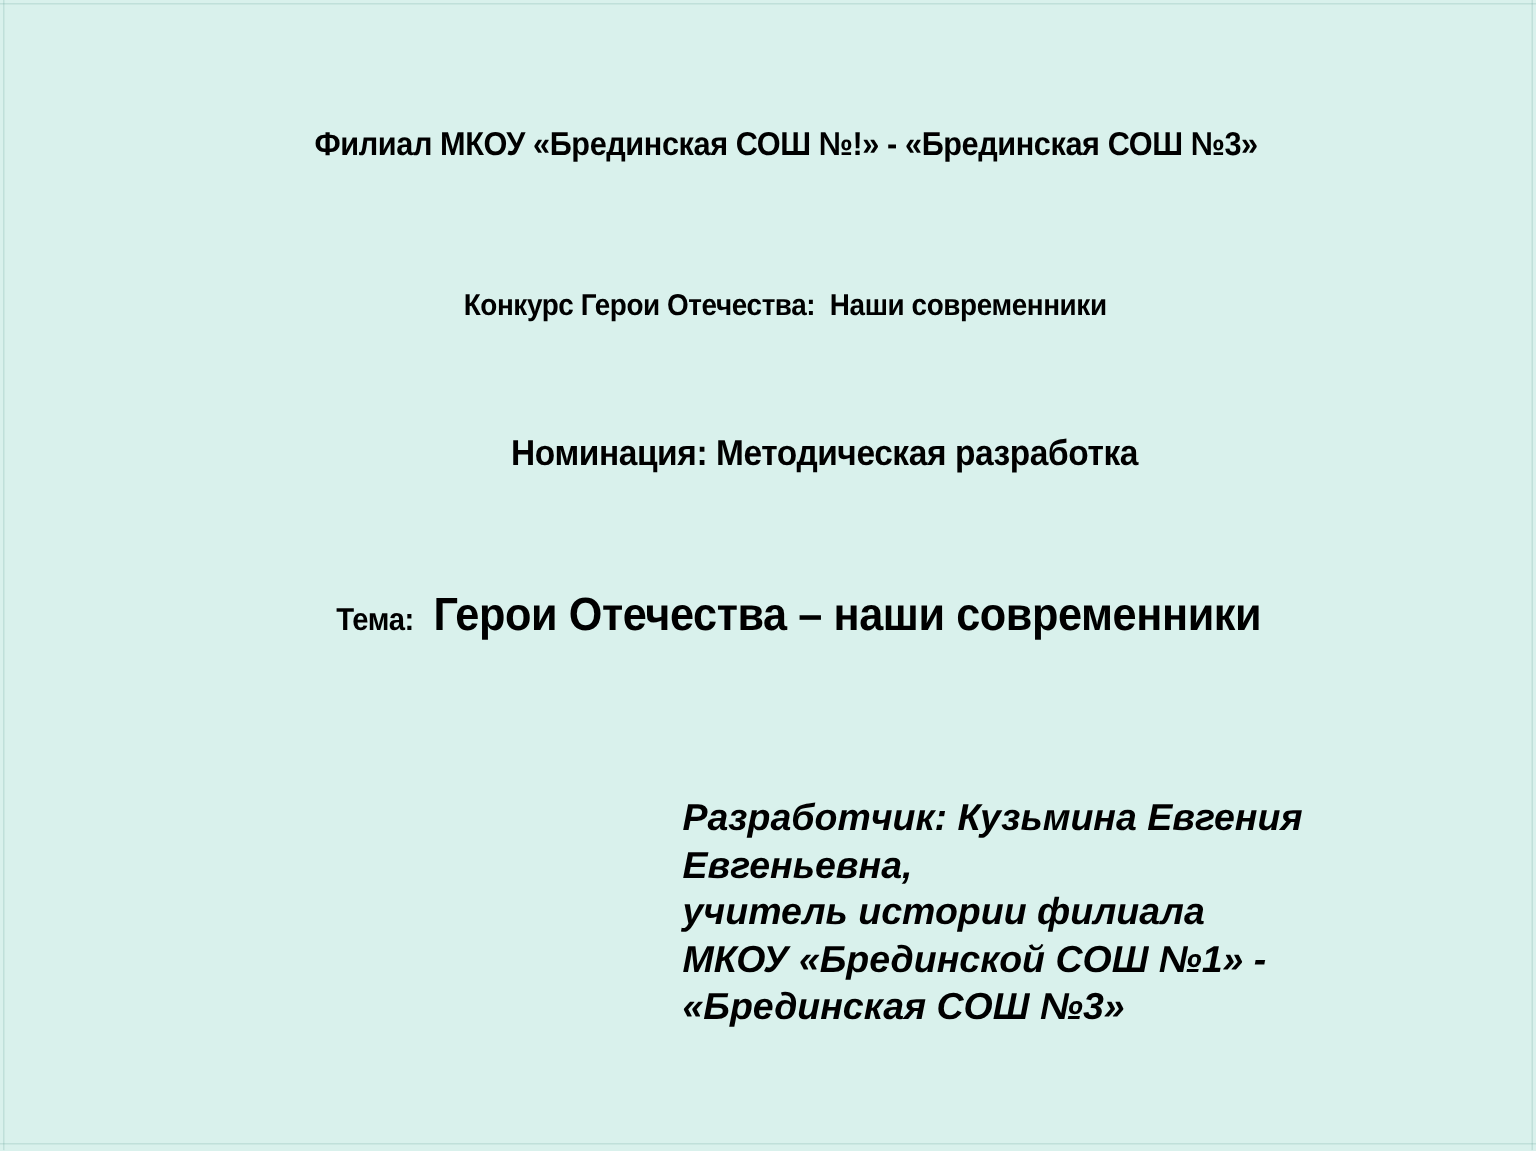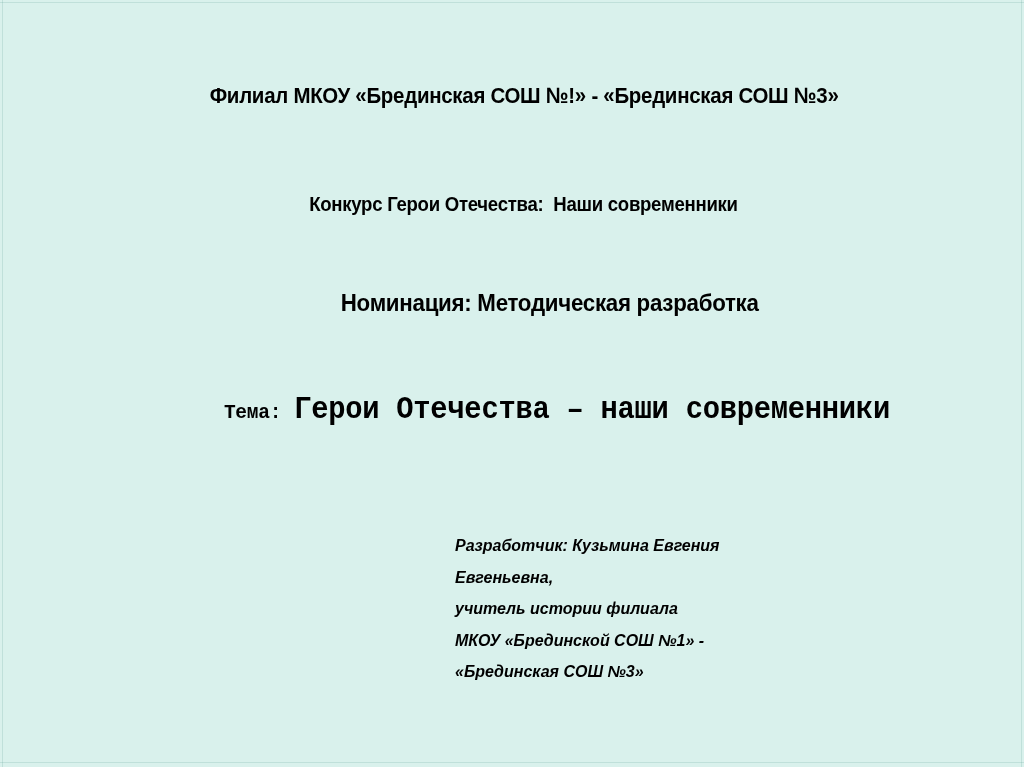--- a/index.html
+++ b/index.html
@@ -37,35 +37,35 @@
   
   .cond {
     display: inline-block;
     transform: scaleX(0.93);
     letter-spacing: -0.3px;
   }
   .header-line     { top: 57px;  font-size: 22px; }
   .contest-line    { top: 170px; font-size: 20px; }
   .nomination-line { top: 261px; font-size: 24px; padding-left: 24px; }
 
-  .theme-line { top: 356px; font-family: Liberation Mono, monospace; }
+  .theme-line { top: 356px; }
   .theme-label {
     font-size: 21px;
     margin-right: 14px;
   }
   .theme-title {
     font-size: 31px;
   }
 
   .developer-block {
     position: absolute;
     left: 455px;
     top: 530px;
     width: 460px;
-    font-size: 16px;
+    font-size: 25px;
     line-height: 31.5px;
     font-weight: 700;
     font-style: italic;
     white-space: pre-line;
     text-align: left;
   }
 </style>
 </head>
 <body>
 

